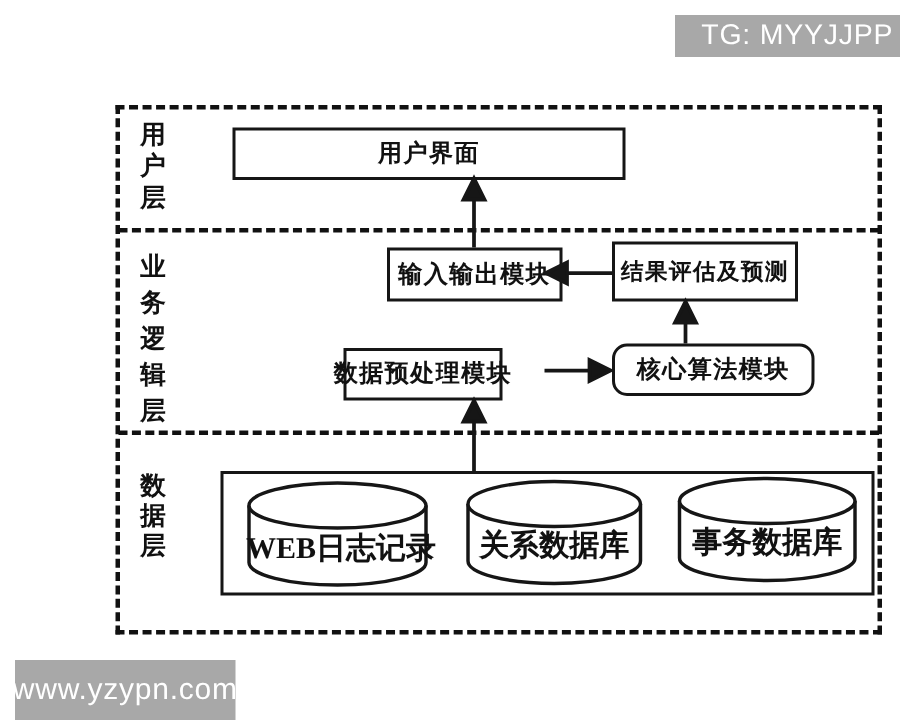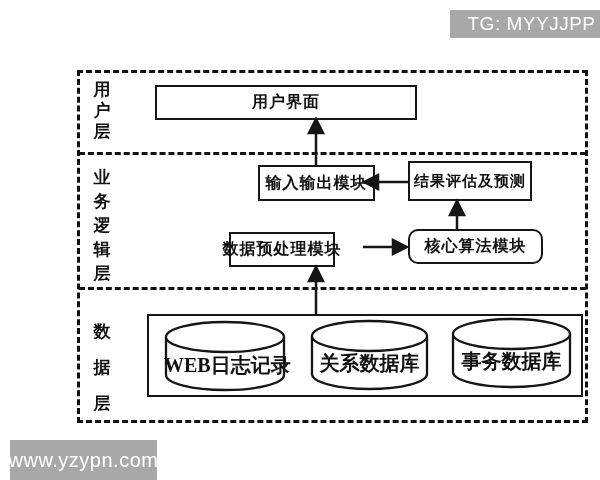--- a/index.html
+++ b/index.html
@@ -32,21 +32,21 @@
   .sep-2 { top: 287px; }
 
   
   .vlabel {
     position: absolute; left: 90px; width: 24px; text-align: center;
     font-weight: bold; font-size: 17px; word-break: break-all;
     color: #111111;
   }
   .vlabel-user     { top: 79px;  line-height: 21px; }
   .vlabel-business { top: 166px; line-height: 24px; }
-  .vlabel-data     { top: 314px; line-height: 36px; }
+  .vlabel-data     { top: 314px; line-height: 20px; }
 
   
   .node {
     position: absolute; box-sizing: border-box; background: #ffffff;
     border: 2px solid #161616; display: flex; align-items: center;
     justify-content: center; font-weight: bold; font-size: 16px;
     letter-spacing: 1px; white-space: nowrap; z-index: 2;
   }
   .node-ui { left: 155px; top: 85px;  width: 262px; height: 35px; }
   .node-io { left: 246px; top: 165px; width: 117px; height: 36px; margin-left: 12px; }

